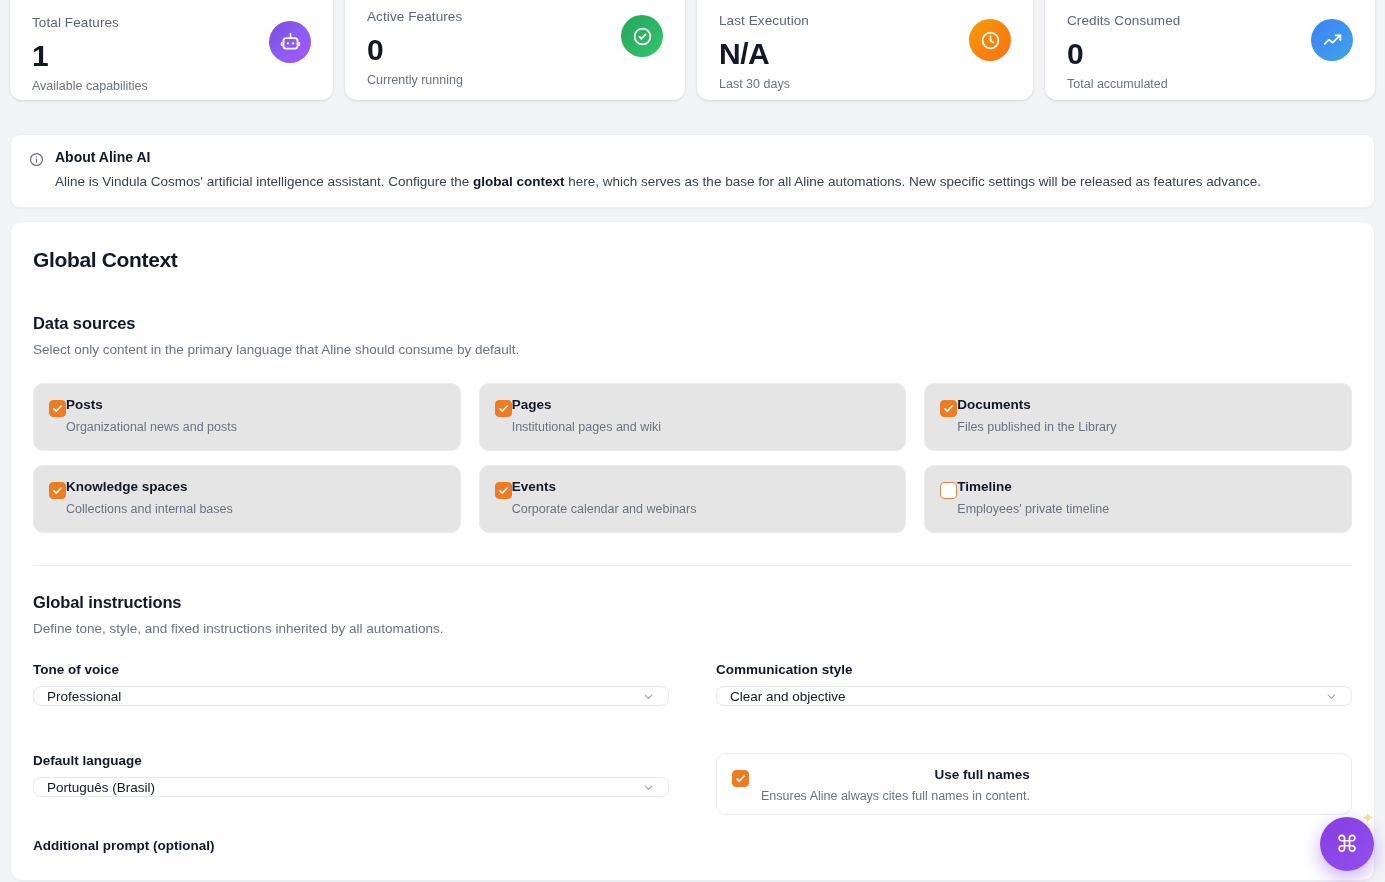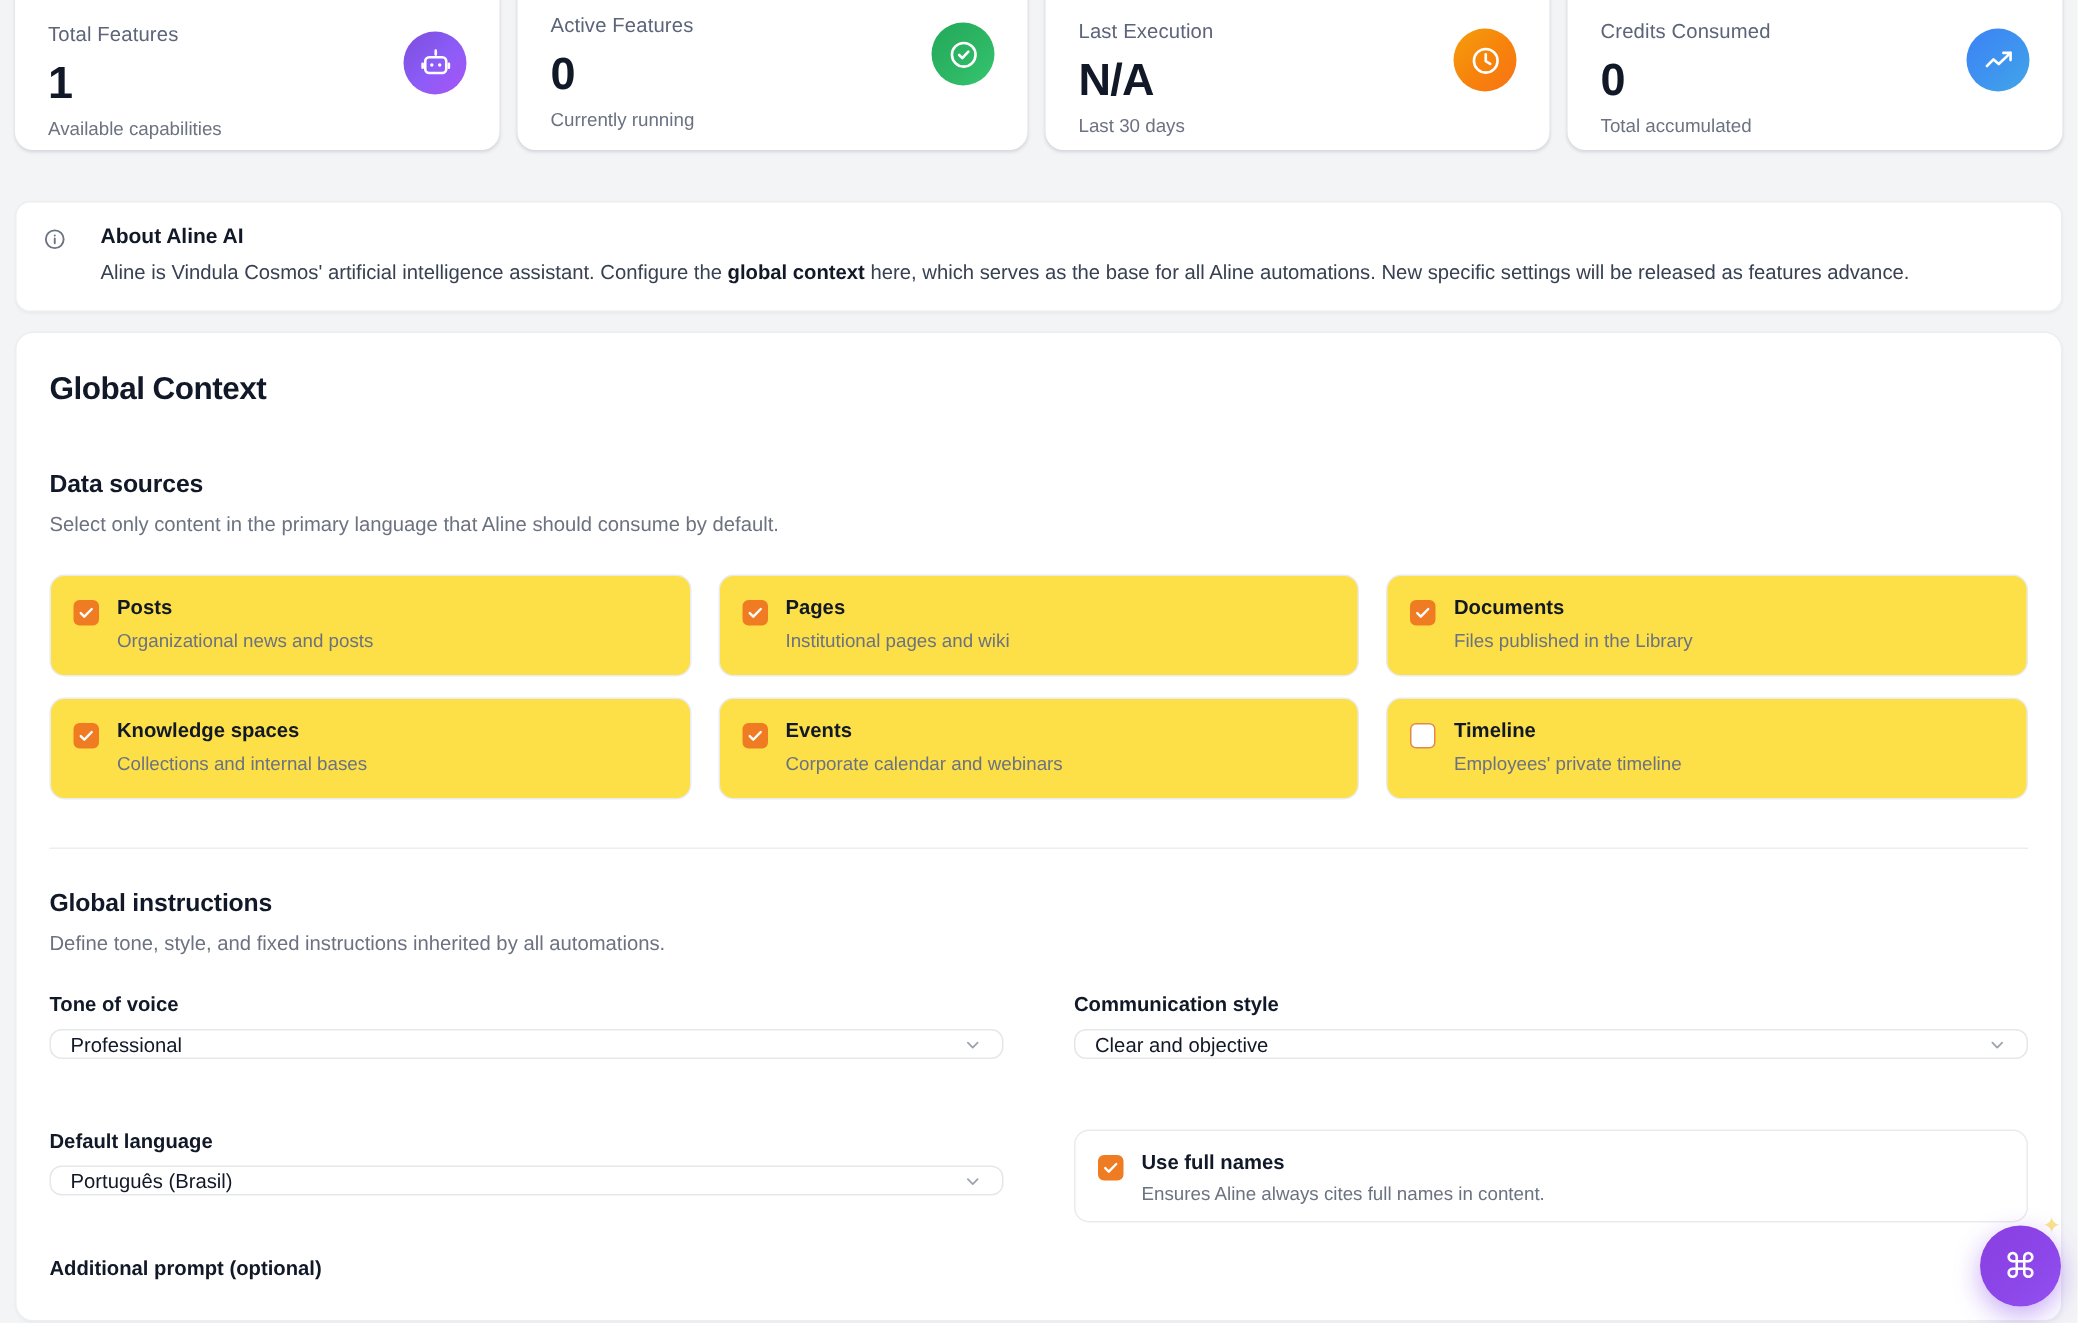--- a/index.html
+++ b/index.html
@@ -77,21 +77,21 @@
   .stat-icon svg { display: block; }
 
   
   .about-banner {
     margin: 22px 10px 0 10px;
     background: #ffffff;
     border: 1px solid #eceef1;
     border-radius: 10px;
     padding: 14px 18px 16px 18px;
     display: flex;
-    gap: 23px;
+    gap: 11px;
     align-items: flex-start;
     box-shadow: 0 1px 2px rgba(16,24,40,0.04);
   }
   .about-icon { margin-top: 3px; flex: none; }
   .about-title {
     font-size: 14px;
     font-weight: bold;
     color: #111827;
     line-height: 1.2;
   }
@@ -145,24 +145,23 @@
   .src-grid {
     margin-top: 26px;
     display: grid;
     grid-template-columns: repeat(3, 1fr);
     column-gap: 18px;
     row-gap: 14px;
   }
   .src-card {
     border: 1px solid #e9ebef;
     border-radius: 10px;
-    background: #fde047;
+    background: #e5e5e5;
     padding: 13px 15px 15px 15px;
     display: flex;
-    gap: 12px;
     align-items: flex-start;
     height: 68px;
     cursor: pointer;
   }
   .cb {
     width: 17px;
     height: 17px;
     border-radius: 4px;
     flex: none;
     margin-top: 3px;
@@ -233,20 +232,21 @@
     align-items: flex-start;
     background: #fff;
     height: 62px;
     cursor: pointer;
   }
   .toggle-name {
     font-size: 13.5px;
     font-weight: bold;
     color: #111827;
     line-height: 1.15;
+    text-align: right;
   }
   .toggle-desc {
     font-size: 12.5px;
     color: #6b7280;
     margin-top: 6px;
   }
   .align-bottom { align-self: end; }
 
   .prompt-block { margin-top: 23px; }
 

